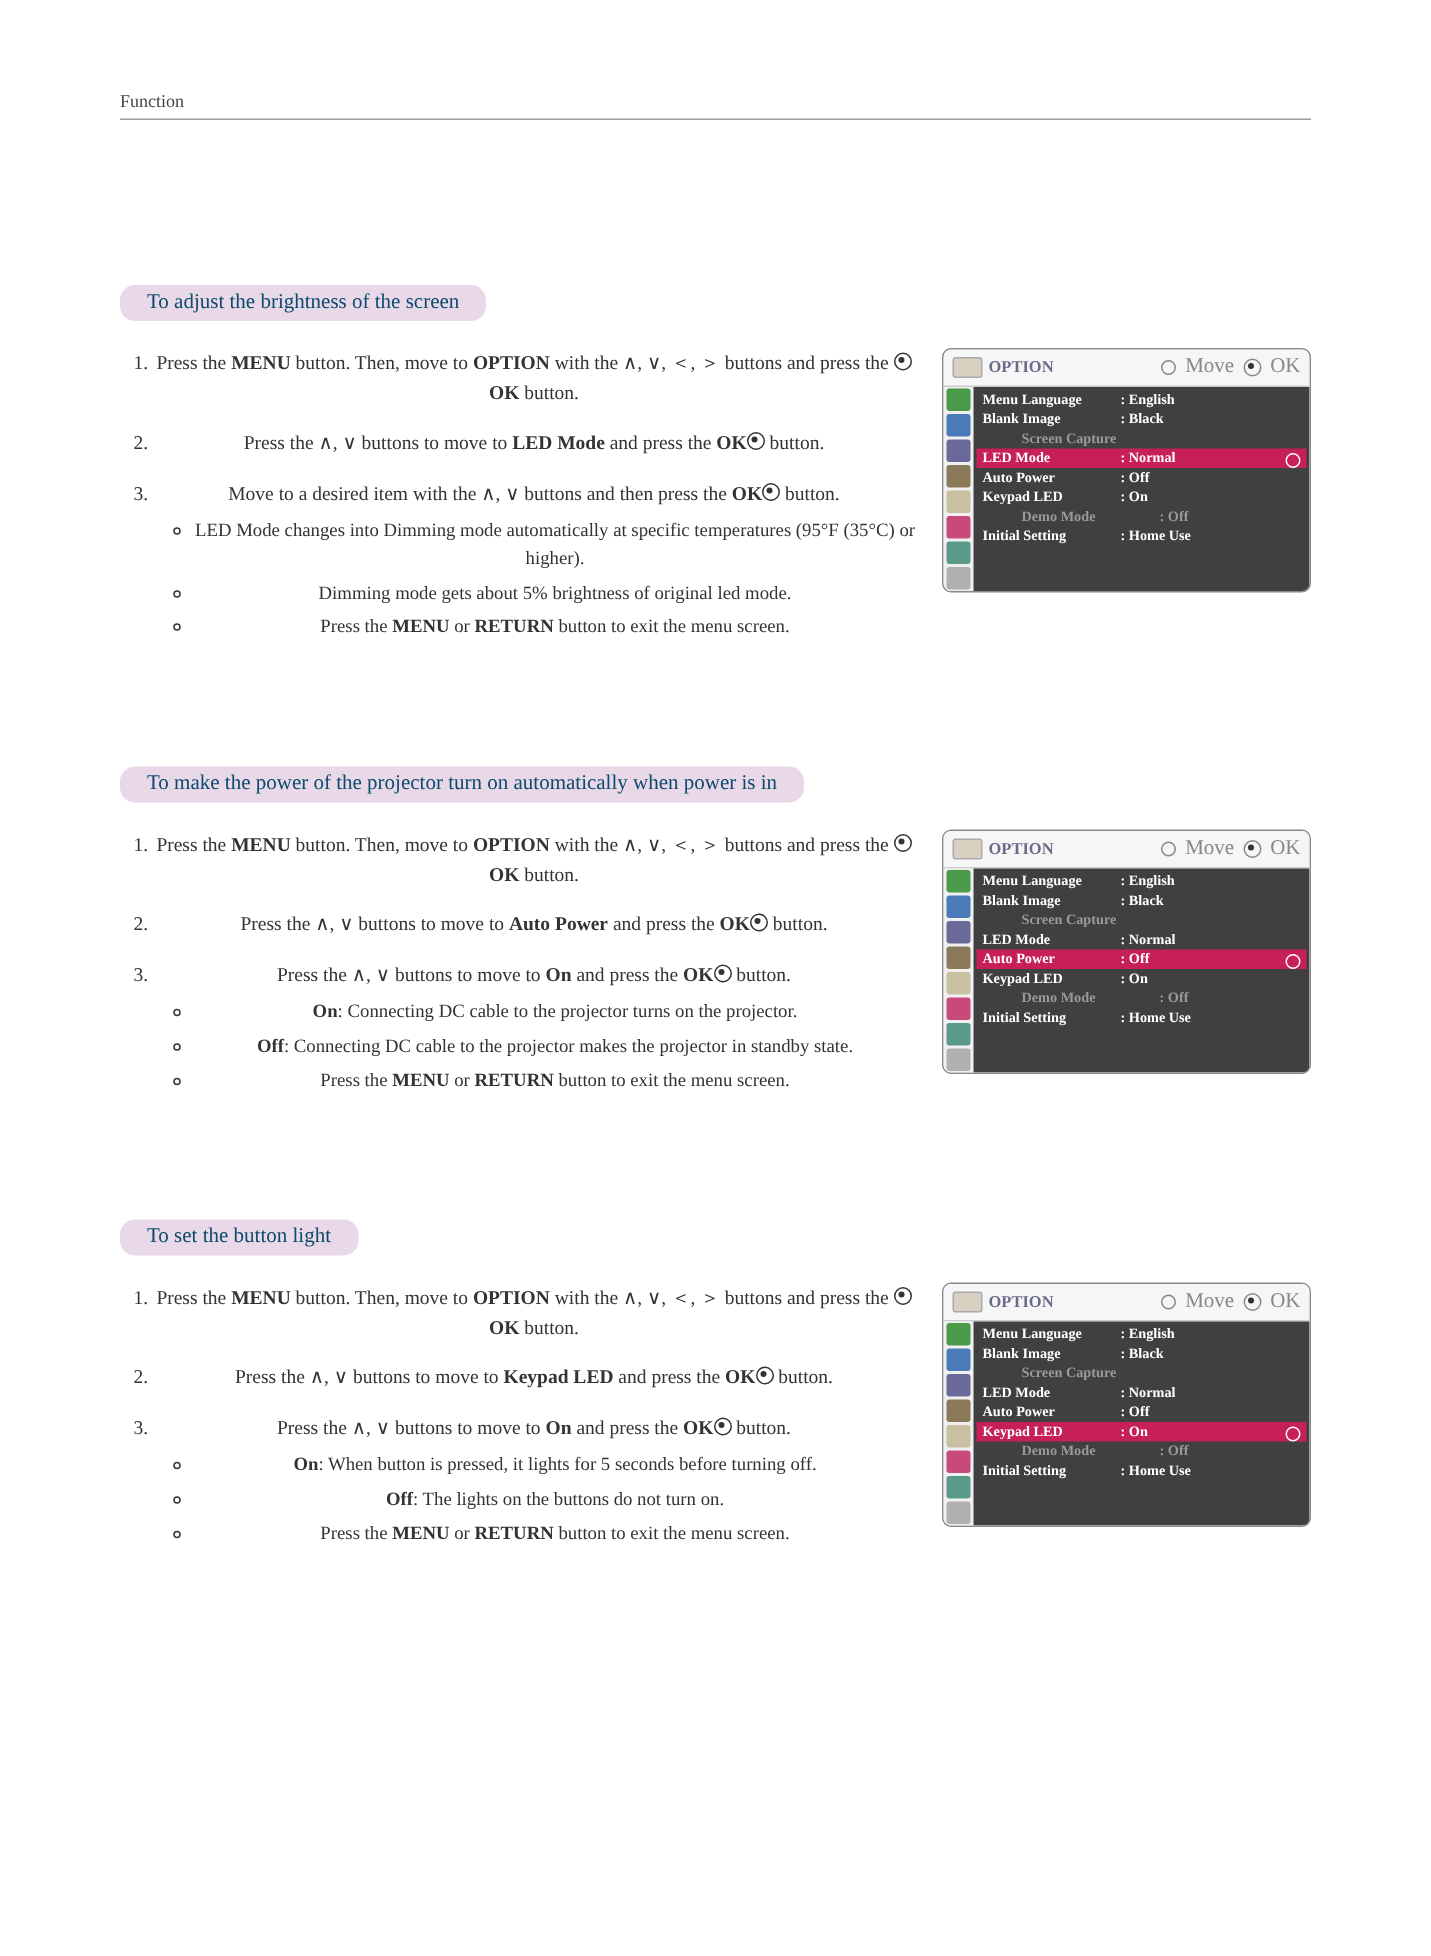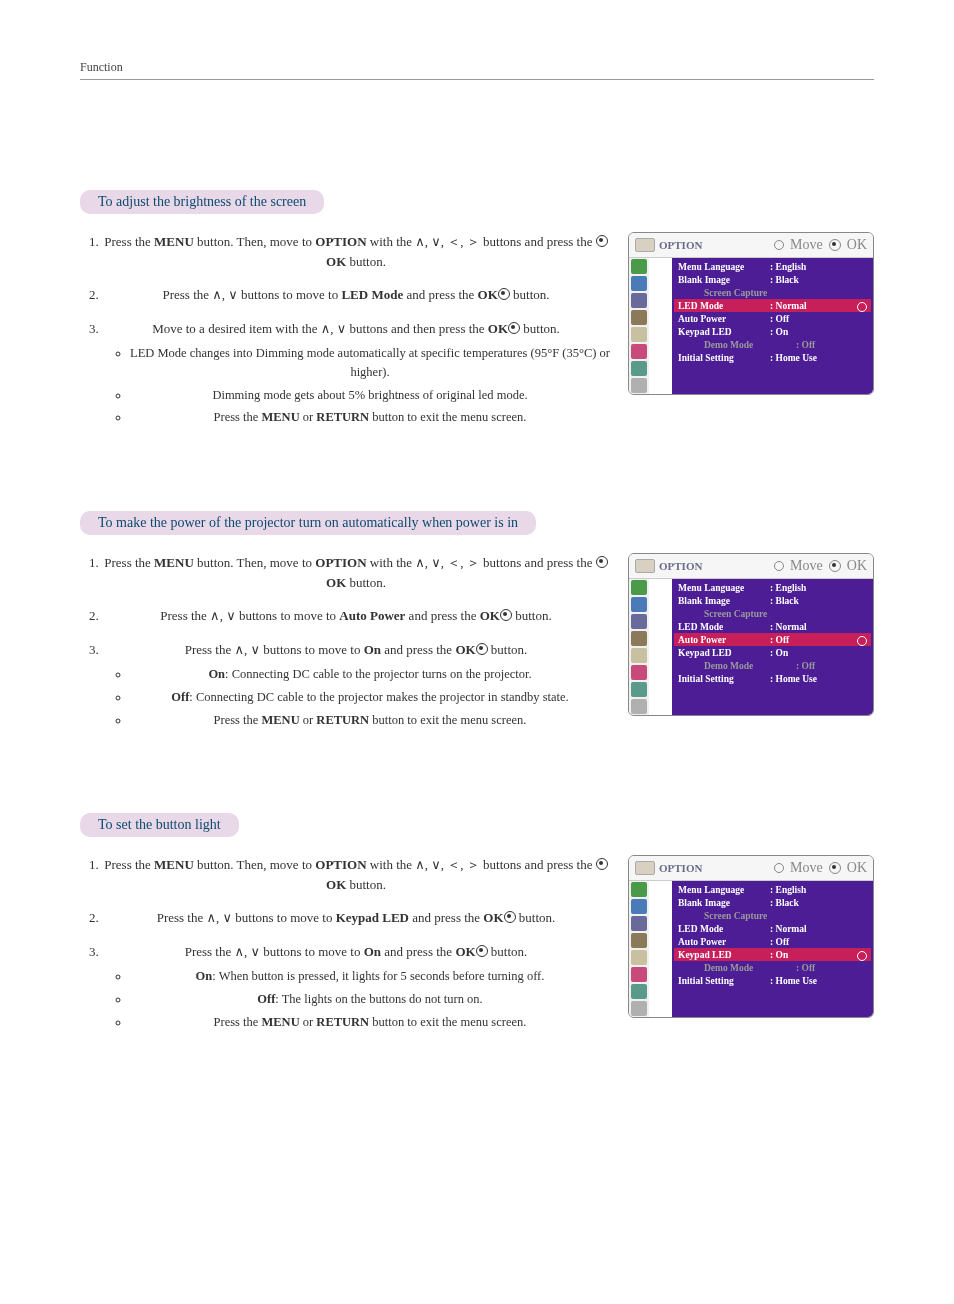--- a/index.html
+++ b/index.html
@@ -136,24 +136,23 @@
   .ic1 { background: #4a9a4a; }
   .ic2 { background: #4a7ab8; }
   .ic3 { background: #6a6a9a; }
   .ic4 { background: #8a7a5a; }
   .ic5 { background: #c8c0a0; }
   .ic6 { background: #c84a7a; }
   .ic7 { background: #5a9a8a; }
   .ic8 { background: #b0b0b0; }
   .osd-rows {
     flex: 1;
-    background: #4c1d95;
+    background: #404040;
     color: #fff;
     padding: 2px 0 6px 0;
-    margin-left: 23px;
   }
   .osd-row {
     display: flex;
     padding: 1.5px 6px;
     font-size: 9.5px;
     position: relative;
   }
   .osd-row .label { flex: 0 0 92px; font-weight: bold; }
   .osd-row .value { font-weight: bold; }
   .osd-row.dim { color: #9a9a9a; padding-left: 32px; }

